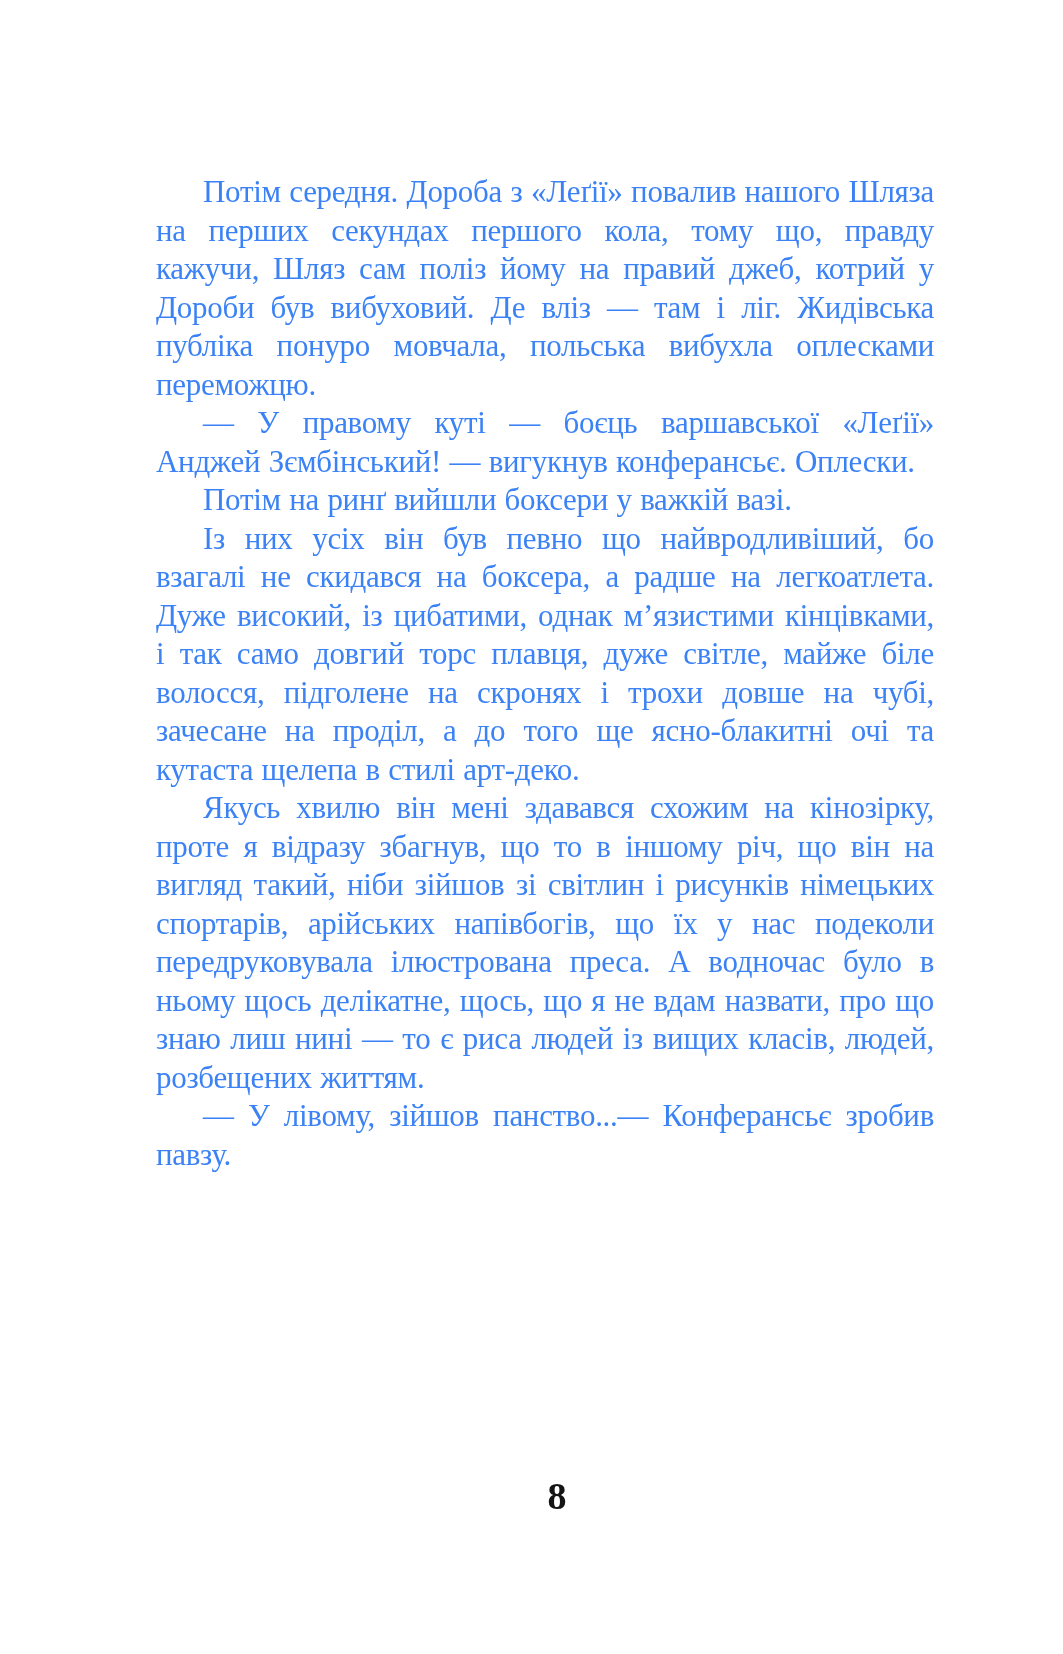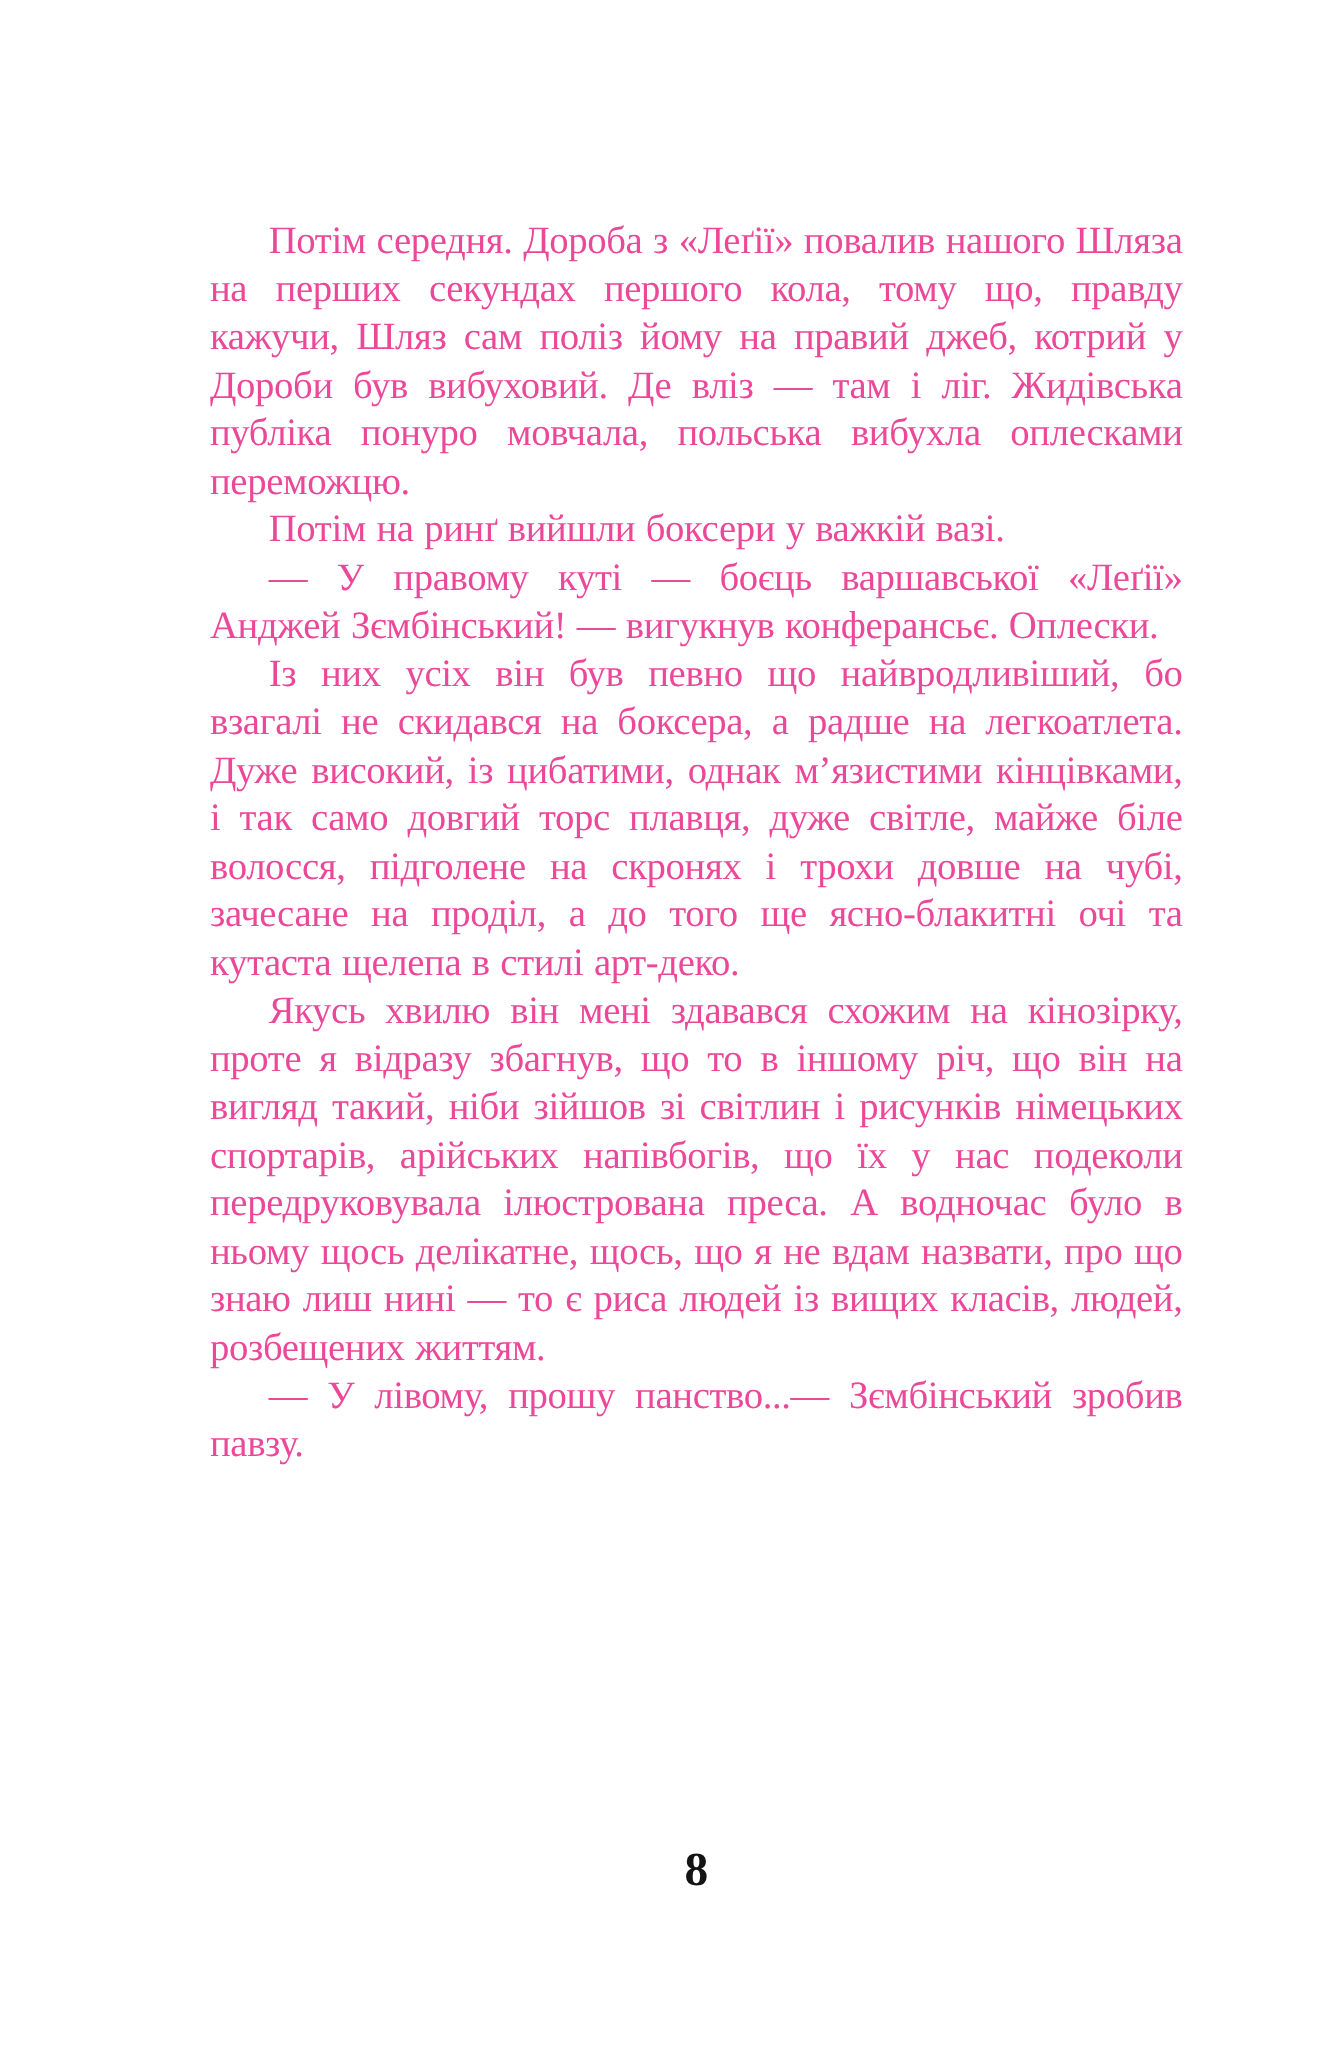--- a/index.html
+++ b/index.html
@@ -14,24 +14,24 @@
   }
   .page {
     position: relative;
     width: 1063px;
     height: 1654px;
     background: #ffffff;
     font-family: "Liberation Serif", serif;
   }
   .text-block {
     position: absolute;
-    left: 168px;
+    left: 156px;
     top: 173px;
     width: 778px;
-    color: #ec4899;
+    color: #3b82f6;
     font-size: 31px;
     line-height: 38.5px;
     text-align: justify;
     letter-spacing: -0.3px;
     word-spacing: 1px;
   }
   .para {
     margin: 0;
     padding: 0;
     text-indent: 47px;
@@ -47,20 +47,20 @@
     font-weight: bold;
     line-height: 1;
   }
 </style>
 </head>
 <body>
 
 <div class="page">
   <div class="text-block">
     <p class="para">Потім середня. Дороба з «Леґії» повалив нашого Шляза на перших секундах першого кола, тому що, правду кажучи, Шляз сам поліз йому на правий джеб, котрий у Дороби був вибуховий. Де вліз — там і ліг. Жидівська публіка понуро мовчала, польська вибухла оплесками переможцю.</p>
+    <p class="para">— У правому куті — боєць варшавської «Леґії» Анджей Зємбінський! — вигукнув конферансьє. Оплески.</p>
     <p class="para">Потім на ринґ вийшли боксери у важкій вазі.</p>
-    <p class="para">— У правому куті — боєць варшавської «Леґії» Анджей Зємбінський! — вигукнув конферансьє. Оплески.</p>
     <p class="para">Із них усіх він був певно що найвродливіший, бо взагалі не скидався на боксера, а радше на легкоатлета. Дуже високий, із цибатими, однак м’язистими кінцівками, і так само довгий торс плавця, дуже світле, майже біле волосся, підголене на скронях і трохи довше на чубі, зачесане на проділ, а до того ще ясно-блакитні очі та кутаста щелепа в стилі арт-деко.</p>
     <p class="para">Якусь хвилю він мені здавався схожим на кінозірку, проте я відразу збагнув, що то в іншому річ, що він на вигляд такий, ніби зійшов зі світлин і рисунків німецьких спортарів, арійських напівбогів, що їх у нас подеколи передруковувала ілюстрована преса. А водночас було в ньому щось делікатне, щось, що я не вдам назвати, про що знаю лиш нині — то є риса людей із вищих класів, людей, розбещених життям.</p>
-    <p class="para">— У лівому, прошу панство...— Зємбінський зробив павзу.</p>
+    <p class="para">— У лівому, зійшов панство...— Конферансьє зробив павзу.</p>
   </div>
   <div class="page-number">8</div>
 </div>
 
 </body></html>

